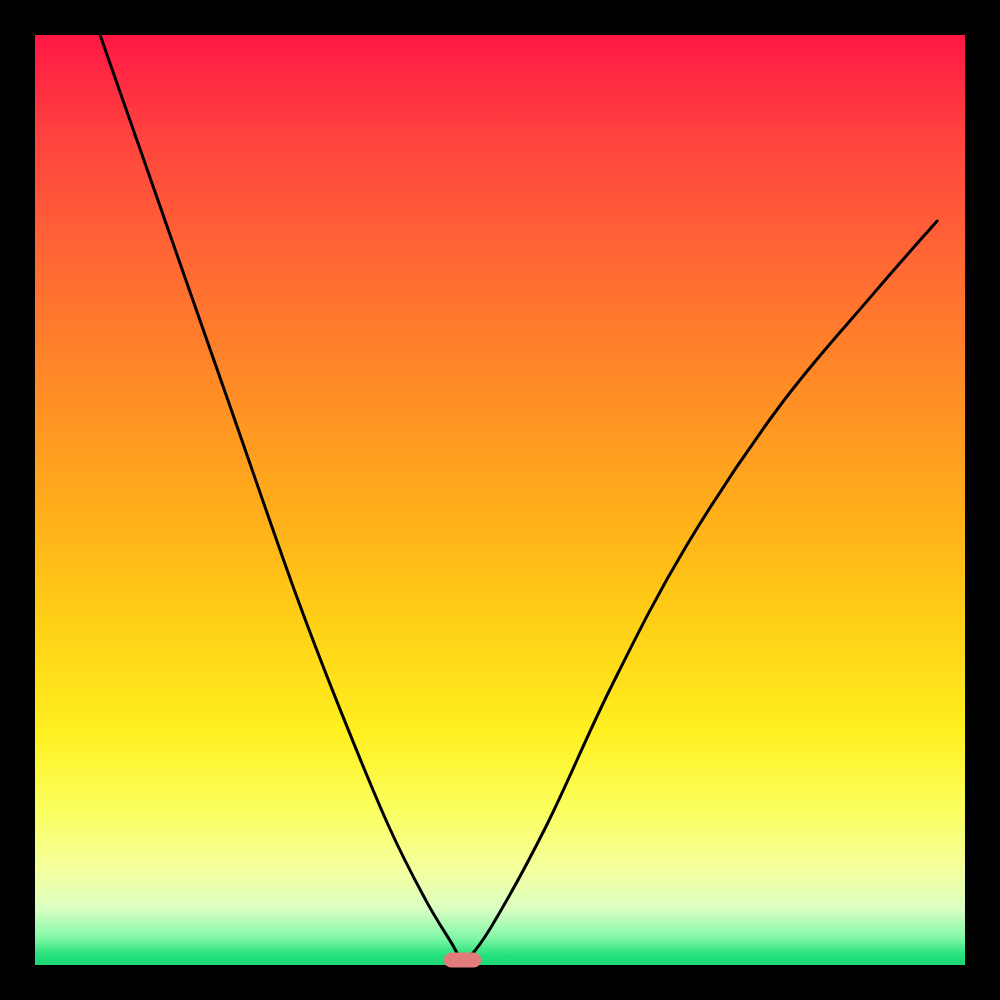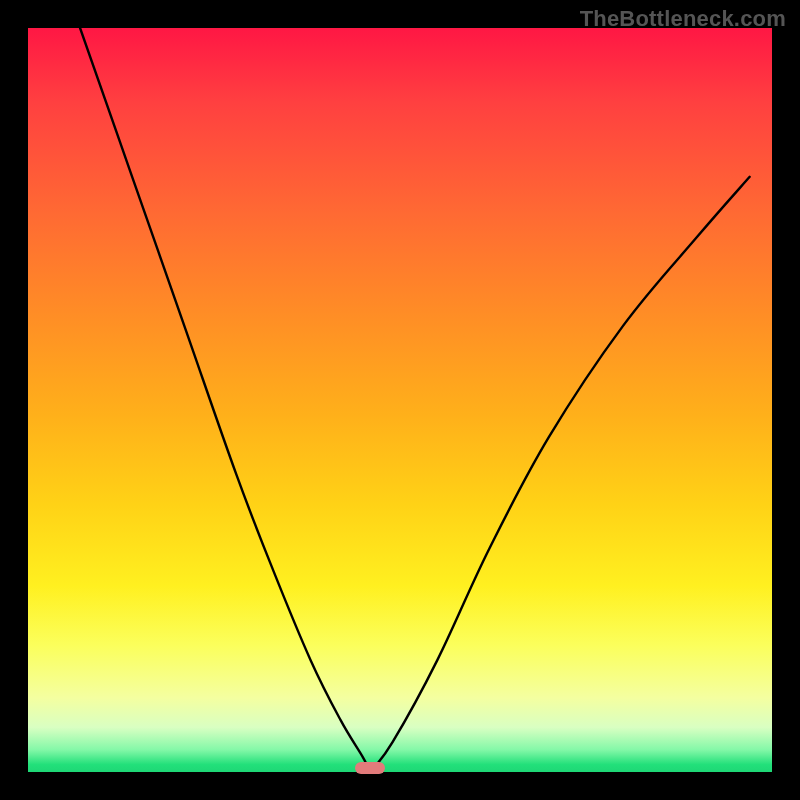--- a/index.html
+++ b/index.html
@@ -69,21 +69,20 @@
     border-radius: 6px;
     background: #e27b7b;
     transform: translate(-50%, -50%);
     z-index: 5;
   }
 </style>
 </head>
 <body>
 
 <div class="frame">
-  <div class="watermark">TheBottleneck.com</div>
 
   <div class="plot-area">
     <svg class="curve" viewBox="0 0 744 744" preserveAspectRatio="none">
       <path id="left-path" d="M 52.080000000000005 0 C 61.45440000000001 26.783999999999992, 85.41120000000002 95.23199999999994, 104.16000000000001 148.79999999999995 C 122.9088 202.36799999999997, 137.4912 244.032, 156.23999999999998 297.6 C 174.98879999999997 351.168, 192.24960000000002 402.2064, 208.32000000000002 446.4 C 224.39040000000003 490.5936, 232.12800000000001 509.64, 245.52 543.12 C 258.91200000000003 576.6, 270.66720000000004 605.616, 282.72 632.4 C 294.7728 659.184, 303.1056 674.5104, 312.47999999999996 691.92 C 321.85439999999994 709.3295999999999, 329.4432 719.7456, 334.8 729.12 C 340.15680000000003 738.4944, 340.9008 741.3216, 342.24 744"></path>
       <path id="right-path" d="M 342.24 744 C 346.2576 738.6432, 352.5072 734.328, 364.56 714.24 C 376.6128 694.152, 391.79040000000003 667.2192, 409.20000000000005 632.4 C 426.60960000000006 597.5808, 441.192 560.976, 461.28 520.8 C 481.36799999999994 480.62399999999997, 496.6943999999999 449.376, 520.8 409.2 C 544.9055999999999 369.024, 568.416 333.7584, 595.2 297.6 C 621.984 261.44160000000005, 646.8336 235.10400000000007, 669.6 208.32000000000005 C 692.3664 181.53600000000003, 712.3055999999999 159.51359999999997, 721.68 148.79999999999995"></path>
     </svg>
     <div id="marker" class="marker" style="left: 342.24px; top: 740.28px;"></div>
   </div>
 </div>
 

